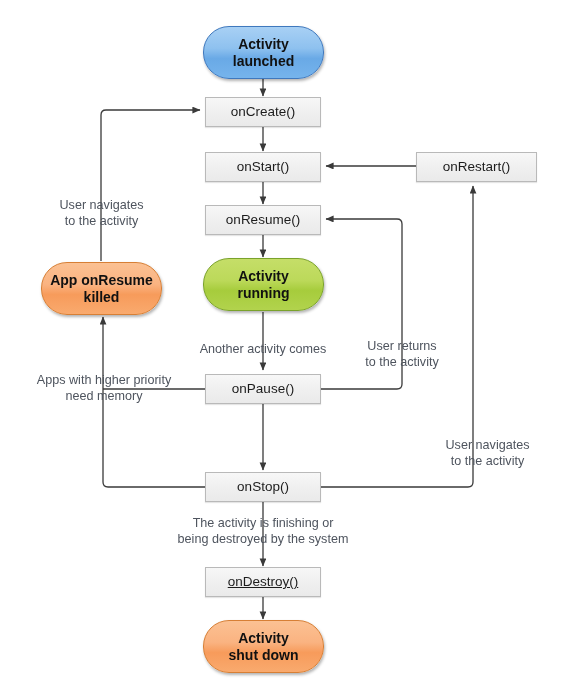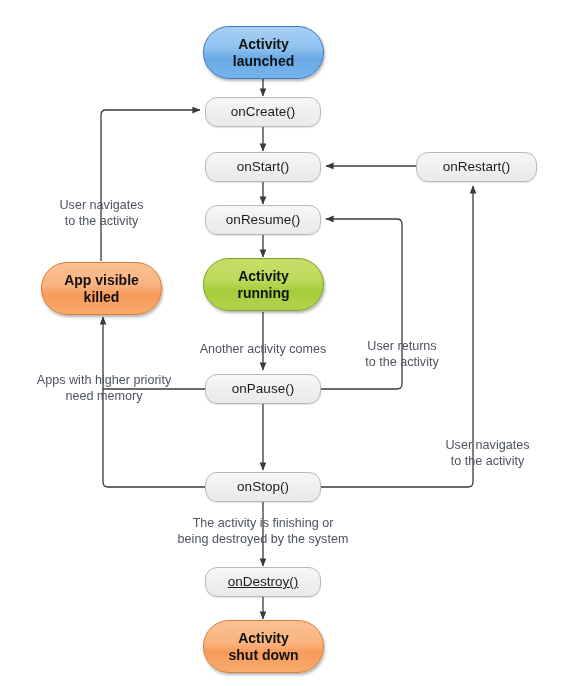--- a/index.html
+++ b/index.html
@@ -30,21 +30,21 @@
     display: flex;
     align-items: center;
     justify-content: center;
     text-align: center;
     line-height: 1.18;
   }
   .node-callback {
     width: 116px;
     height: 30px;
     border: 1px solid #b9b9b9;
-    border-radius: 12px;
+    border-radius: 0;
     background: linear-gradient(to bottom, #f7f7f7 0%, #efefef 55%, #eaeaea 100%);
     color: #1c1c1c;
     font-size: 13.5px;
     box-shadow: 0 1px 1px rgba(0,0,0,0.10);
   }
   .node-state {
     width: 121px;
     height: 53px;
     border-radius: 26px;
     font-size: 14px;
@@ -135,21 +135,21 @@
 
   <div class="node node-state state-green" style="left:203px; top:258px;">
     <div>
       <span>Activity</span>
       <span>running</span>
     </div>
   </div>
 
   <div class="node node-state state-orange" style="left:41px; top:262px;">
     <div>
-      <span>App visible</span>
+      <span>App onResume</span>
       <span>killed</span>
     </div>
   </div>
 
   <div class="node node-callback" style="left:205px; top:374px;">onPause()</div>
 
   <div class="node node-callback" style="left:205px; top:472px;">onStop()</div>
 
   <div class="node node-callback" style="left:205px; top:567px;text-decoration:underline;">onDestroy()</div>
 

